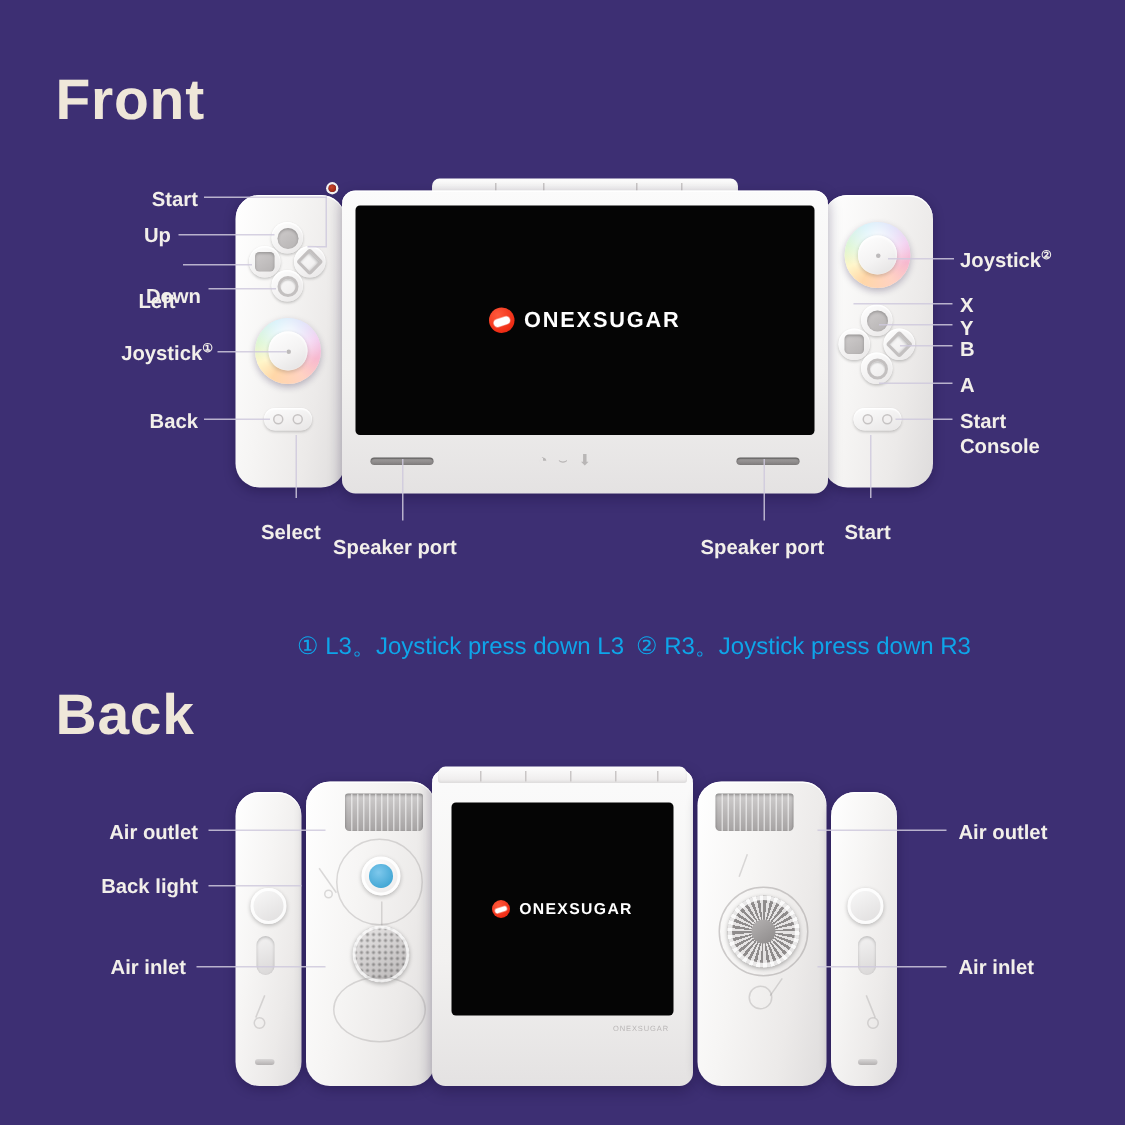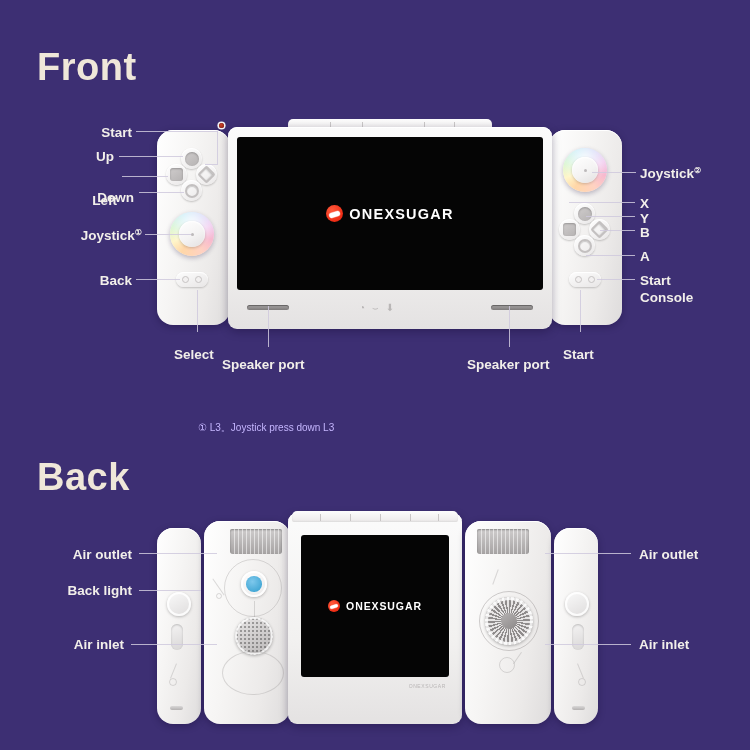--- a/index.html
+++ b/index.html
@@ -48,22 +48,22 @@
     position: absolute;
     background: #CFC9DD;
     opacity: .85;
   }
   .line.h { height: 1px; }
   .line.v { width: 1px; }
 
   
   .footnote {
     position: absolute;
-    color: #c4b5fd;
-    font-size: 10px;
+    color: #0ea5e9;
+    font-size: 16px;
     white-space: nowrap;
   }
 
   
   .device { position: absolute; }
 
   .wing {
     position: absolute;
     background: linear-gradient(100deg,#ffffff 0%,#f6f5f4 38%,#eceae9 72%,#dedcdc 100%);
     border-radius: 16px;
@@ -455,20 +455,21 @@
     <div>Start</div>
     <div>Console</div>
   </div>
 
   <div class="label" style="left:174px; top:346px;">Select</div>
   <div class="label" style="left:222px; top:356px;">Speaker port</div>
   <div class="label" style="left:467px; top:356px;">Speaker port</div>
   <div class="label" style="left:563px; top:346px;">Start</div>
 
   <div class="footnote" style="left:198px; top:421px;">① L3。Joystick press down L3</div>
+  <div class="footnote" style="left:424px; top:421px;">② R3。Joystick press down R3</div>
 
   <div id="heading-back" class="heading">Back</div>
 
   <div class="device">
 
     <div class="wing" style="left:157px; top:528px; width:44px; height:196px;">
       <div class="slot" style="left:14px; top:96px; width:12px; height:26px;"></div>
       <div class="etch-line" style="left:16px; top:135px; width:1px; height:16px; transform:rotate(22deg);"></div>
       <div class="etch" style="left:12px; top:150px; width:8px; height:8px;"></div>
       <div class="foot" style="left:13px; top:178px; width:13px; height:4px;"></div>

